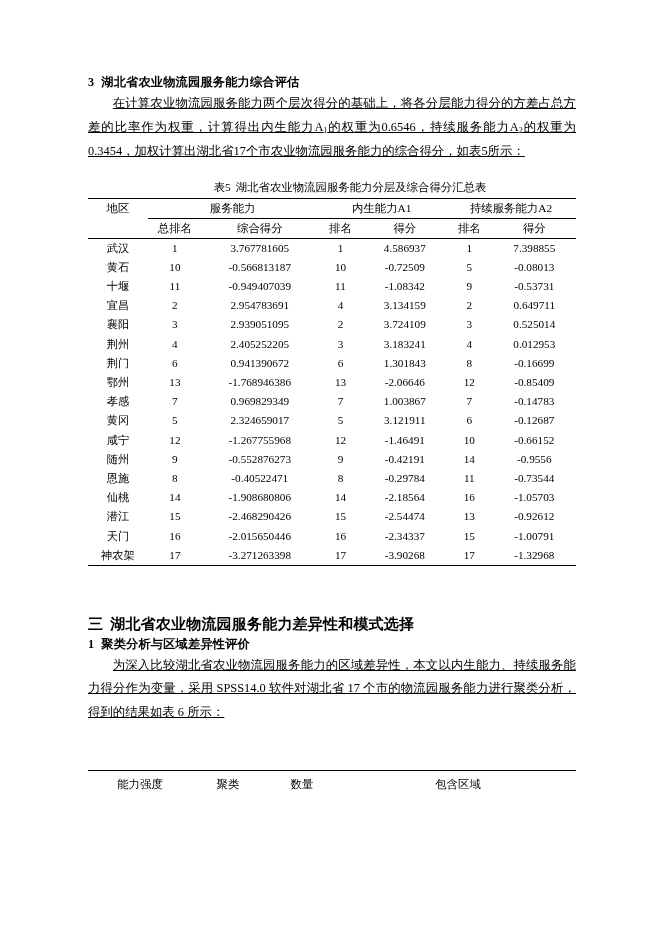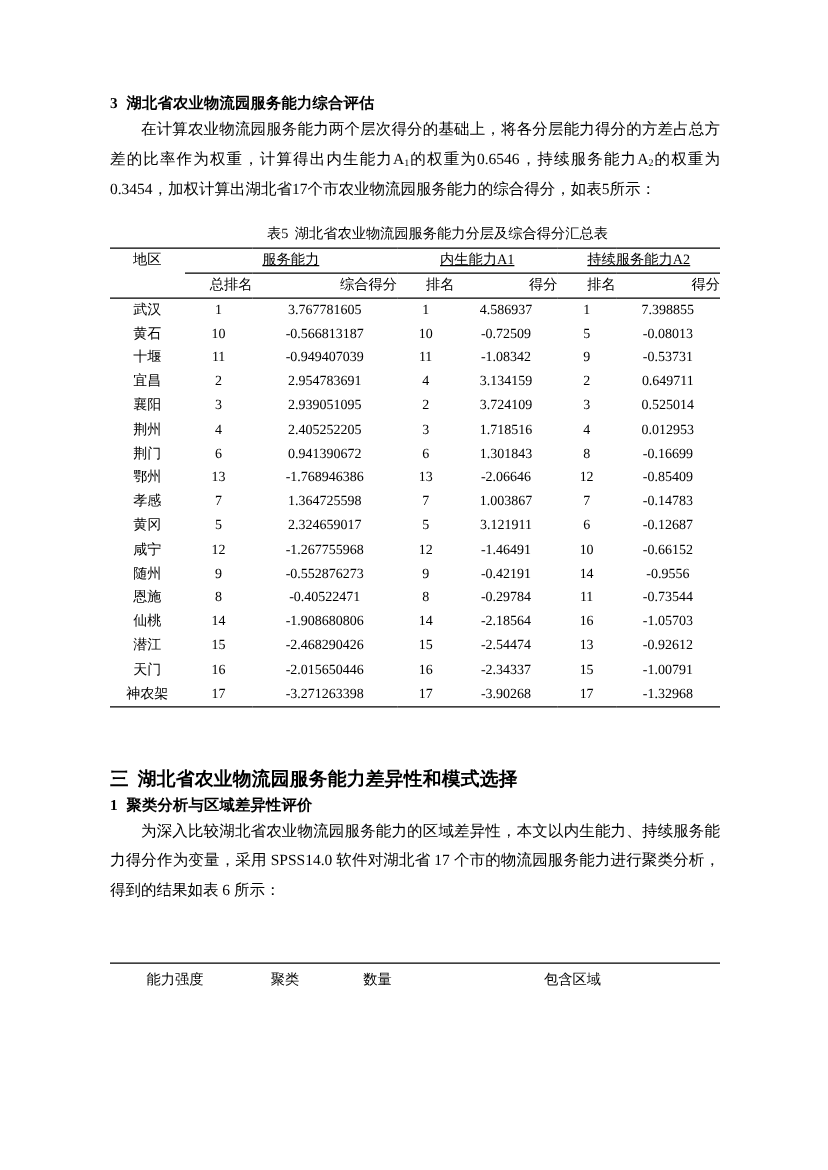--- a/index.html
+++ b/index.html
@@ -47,20 +47,21 @@
   .h-major .num { margin-right: 7px; }
 
   
   .para {
     font-size: 12.4px;
     line-height: 23.5px;
     text-align: justify;
     text-justify: inter-ideograph;
     margin: 0;
     text-indent: 2em;
+    text-decoration: underline;
   }
   .para sub {
     font-size: 8px;
     vertical-align: baseline;
     position: relative;
     top: 2.5px;
   }
 
   
   .tbl-caption {
@@ -81,27 +82,27 @@
     padding: 0;
     font-weight: normal;
     text-align: center;
     vertical-align: middle;
     white-space: nowrap;
   }
 
   
   #table5 { margin-top: 2px; }
   #table5 .grp-row td { height: 19px; line-height: 19px; }
-  #table5 .sub-row td { height: 19px; line-height: 19px; text-align: right; }
+  #table5 .sub-row td { height: 19px; line-height: 19px; }
   #table5 .data-row td { height: 19.2px; line-height: 19.2px; font-size: 11.2px; }
 
   .bd-top    { border-top: 1.4px solid #000; }
   .bd-bottom { border-bottom: 1.4px solid #000; }
   .bd-thin   { border-bottom: 0.9px solid #000; }
-  .grp-underline { border-bottom: 0.9px solid #000; text-decoration: underline; }
+  .grp-underline { border-bottom: 0.9px solid #000; }
 
   #table5 .c-region { width: 62px; }
   #table5 .c-rank1  { width: 56px; }
   #table5 .c-score1 { width: 120px; }
   #table5 .c-rank2  { width: 48px; }
   #table5 .c-score2 { width: 86px; }
   #table5 .c-rank3  { width: 48px; }
   #table5 .c-score3 { width: 86px; }
 
   
@@ -216,21 +217,21 @@
           <td>2</td>
           <td>3.724109</td>
           <td>3</td>
           <td>0.525014</td>
         </tr>
         <tr class="data-row">
           <td>荆州</td>
           <td>4</td>
           <td>2.405252205</td>
           <td>3</td>
-          <td>1.718516</td>
+          <td>3.183241</td>
           <td>4</td>
           <td>0.012953</td>
         </tr>
         <tr class="data-row">
           <td>荆门</td>
           <td>6</td>
           <td>0.941390672</td>
           <td>6</td>
           <td>1.301843</td>
           <td>8</td>
@@ -241,21 +242,21 @@
           <td>13</td>
           <td>-1.768946386</td>
           <td>13</td>
           <td>-2.06646</td>
           <td>12</td>
           <td>-0.85409</td>
         </tr>
         <tr class="data-row">
           <td>孝感</td>
           <td>7</td>
-          <td>1.364725598</td>
+          <td>0.969829349</td>
           <td>7</td>
           <td>1.003867</td>
           <td>7</td>
           <td>-0.14783</td>
         </tr>
         <tr class="data-row">
           <td>黄冈</td>
           <td>5</td>
           <td>2.324659017</td>
           <td>5</td>

